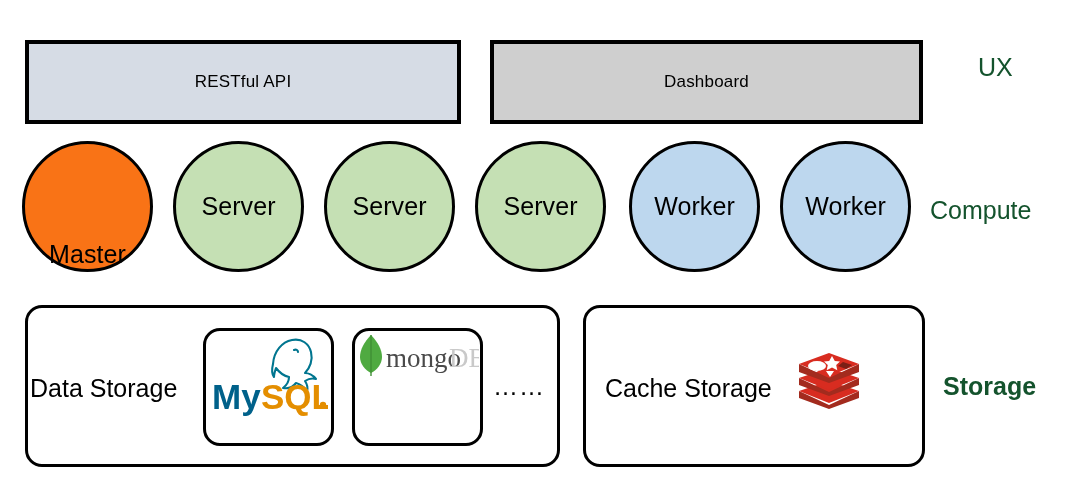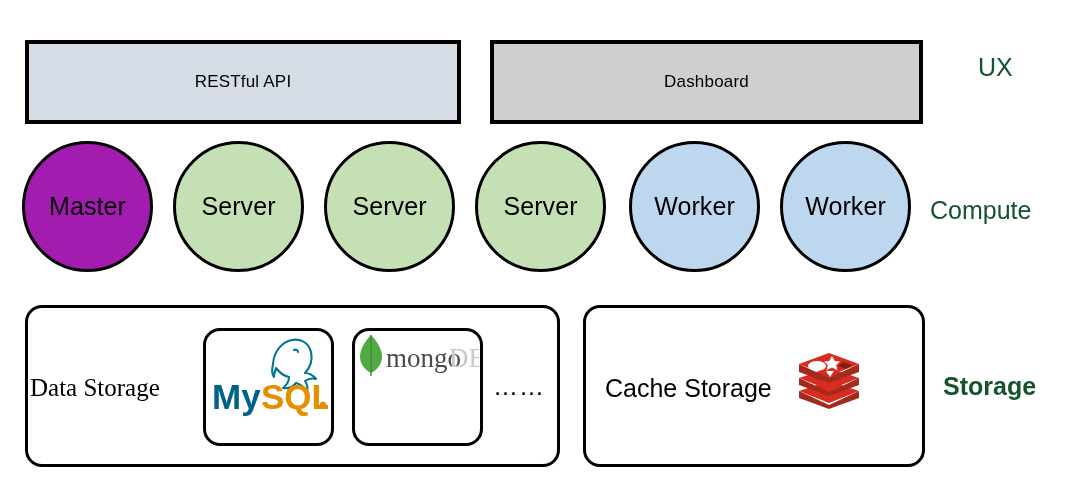--- a/index.html
+++ b/index.html
@@ -83,21 +83,21 @@
   }
   #box-data-storage  { left: 25px;  width: 535px; }
   #box-cache-storage { left: 583px; width: 342px; }
 
   .storage-title {
     position: absolute;
     font-size: 25px;
     white-space: nowrap;
     color: #000;
   }
-  #title-data-storage  { left: 30px;  top: 374px; font-family: Liberation Serif, serif; }
+  #title-data-storage  { left: 30px;  top: 374px; }
   #title-cache-storage { left: 605px; top: 374px; }
 
   .logo-tile {
     position: absolute;
     top: 328px;
     width: 131px;
     height: 118px;
     background: #ffffff;
     border: 3.5px solid #000000;
     border-radius: 17px;
@@ -137,21 +137,21 @@
   <div class="ux-box" id="box-restful">
     <span>RESTful API</span>
   </div>
 
   <div class="ux-box" id="box-dashboard">
     <span>Dashboard</span>
   </div>
 
   <div class="row-label" id="label-ux">UX</div>
 
-  <div class="node-circle" style="left:22px;  background:#a21caf;">
+  <div class="node-circle" style="left:22px;  background:#f97316;align-items:flex-end;">
     <span>Master</span>
   </div>
   <div class="node-circle" style="left:173px; background:#c5e0b4;">
     <span>Server</span>
   </div>
   <div class="node-circle" style="left:324px; background:#c5e0b4;">
     <span>Server</span>
   </div>
   <div class="node-circle" style="left:475px; background:#c5e0b4;">
     <span>Server</span>

